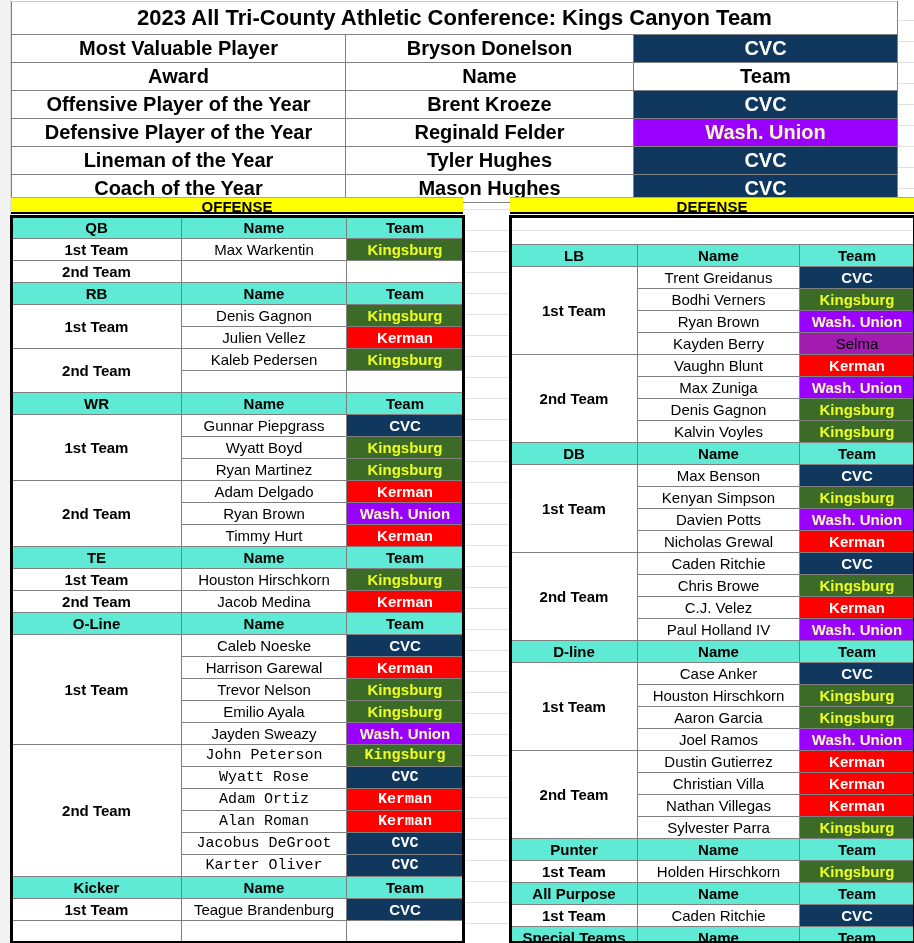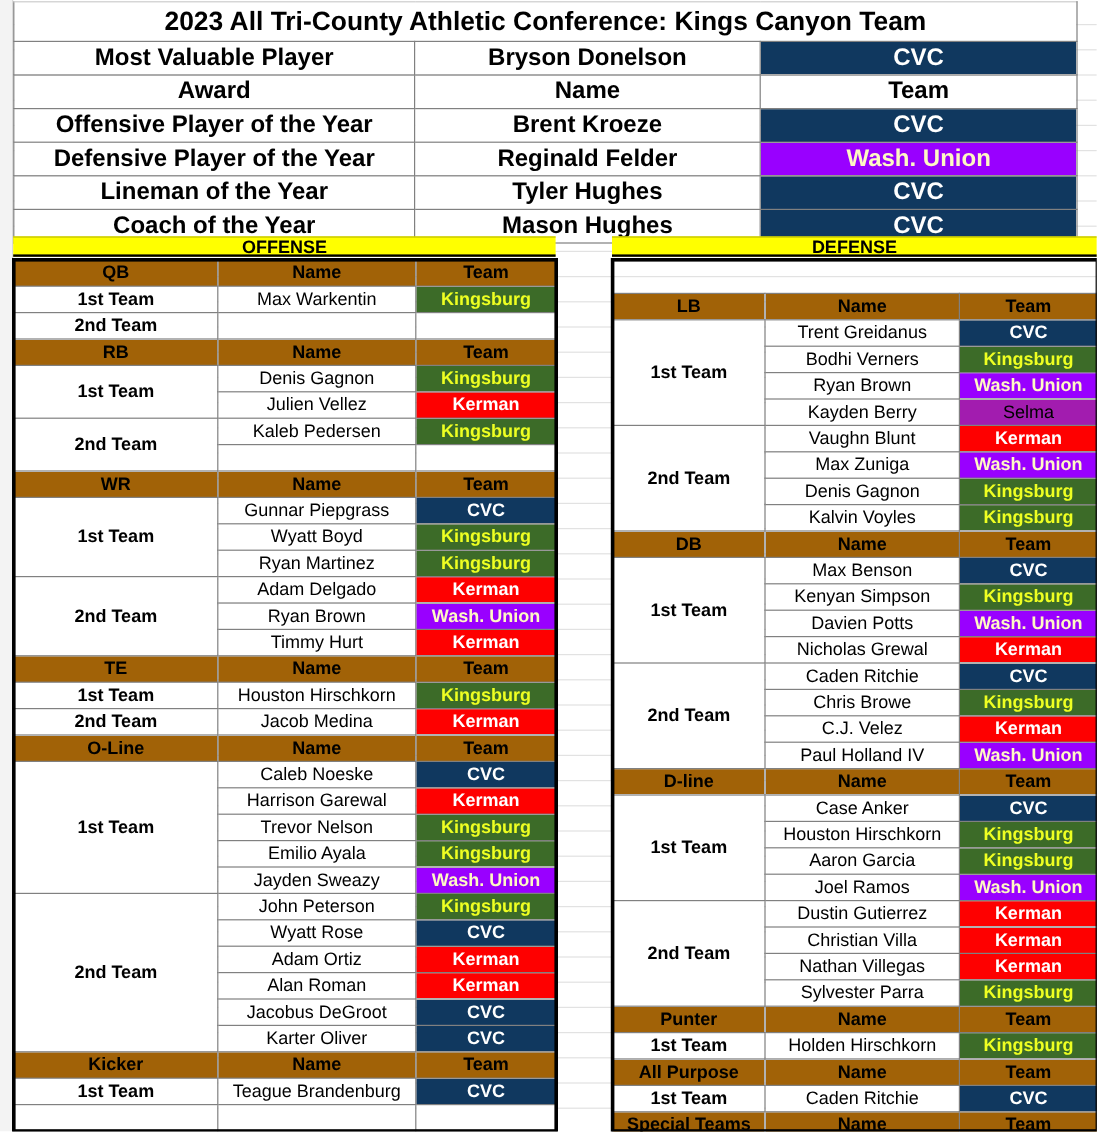--- a/index.html
+++ b/index.html
@@ -56,24 +56,24 @@
     box-sizing:border-box;
   }
   #offense-banner{left:11px;top:197px;width:452px;}
   #defense-banner{left:510px;top:197px;width:404px;}
 
   
   .roster{position:absolute;}
   #offense-table{left:11px;top:216px;width:452px;}
   #defense-table{left:510px;top:216px;width:404px;margin-top:28px;}
   .roster td{height:21px;font-size:15px;line-height:17px;}
-  .pos-head{background:#a16207;font-weight:bold;font-size:15px;}
+  .pos-head{background:#5eead4;font-weight:bold;font-size:15px;}
   .team-lbl{font-weight:bold;font-size:15px;background:#fff;}
   .nm{background:#fff;font-weight:normal;}
-  .tall{height:23px;}
+  .tall{height:23px;font-family:Liberation Mono, monospace;}
 
   
   .outer-box{
     position:absolute;border:3px solid #000;box-sizing:border-box;
     pointer-events:none;
   }
   #offense-box{left:11px;top:214px;width:452px;height:682px;}
   #defense-box{left:510px;top:214px;width:404px;height:692px;}
 </style>
 </head>

